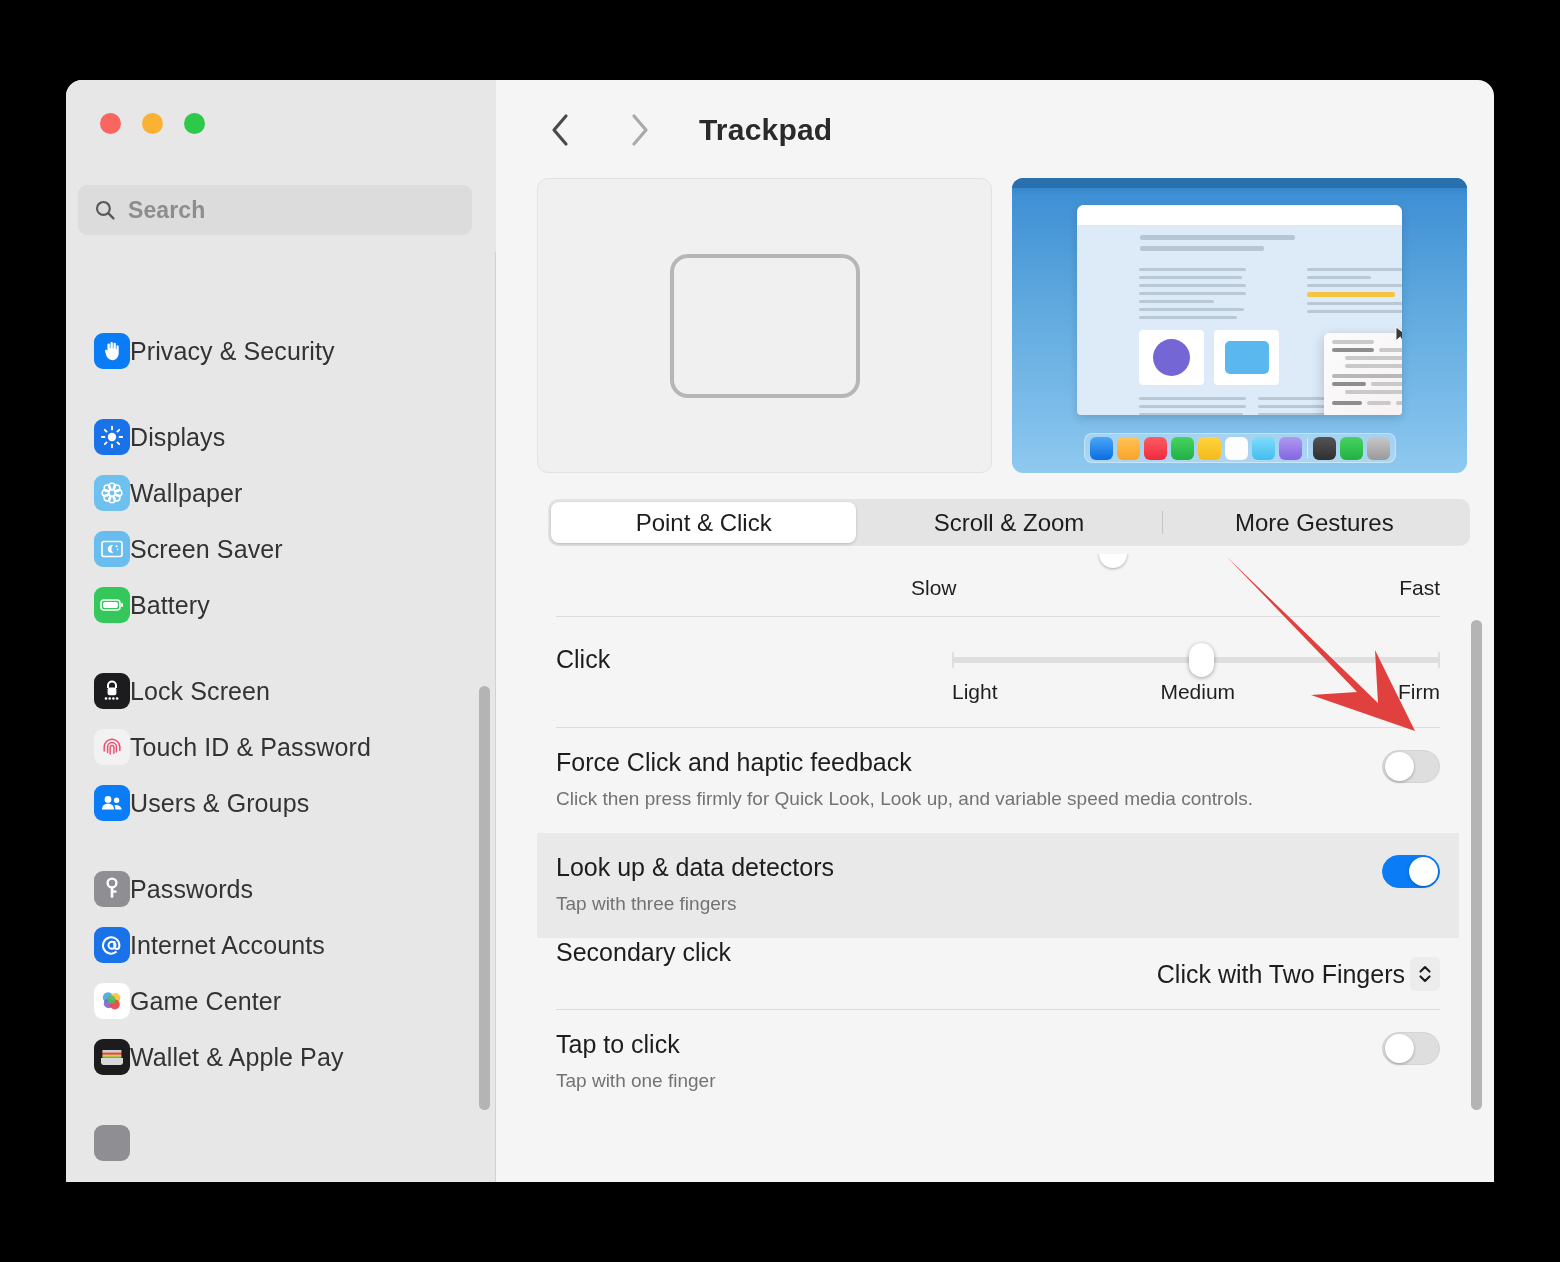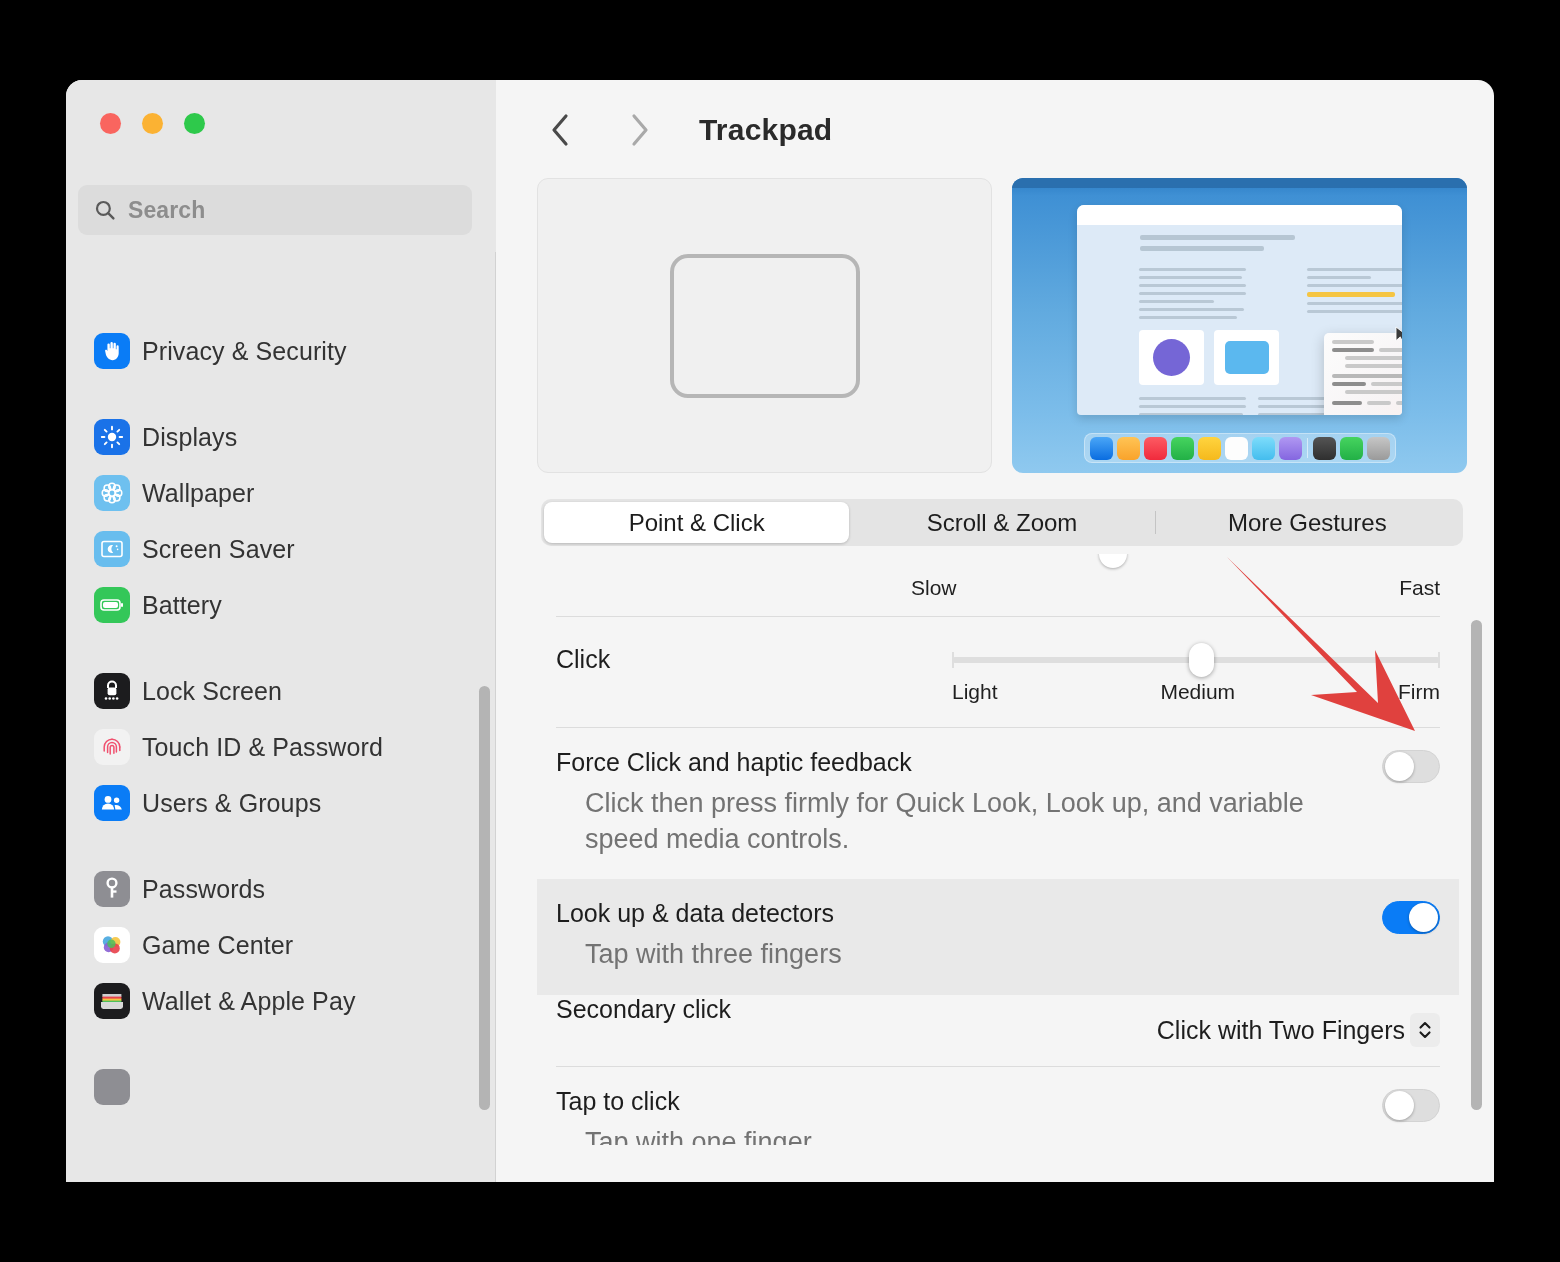--- a/index.html
+++ b/index.html
@@ -60,21 +60,21 @@
   .nav-scroll {
     position: absolute; left: 0; top: 0; width: 430px; height: 1102px;
     padding-top: 243px;
   }
   .nav-group { padding: 0 0 0 0; }
   .nav-sep { height: 30px; }
   .nav-item {
     display: flex; align-items: center;
     height: 56px;
     padding-left: 28px;
-    gap: 12px;
+    gap: 0;
   }
   .nav-icon {
     width: 36px; height: 36px; flex: 0 0 36px;
     border-radius: 9px;
     display: flex; align-items: center; justify-content: center;
     overflow: hidden;
   }
   .nav-label {
     font-size: 25px; color: #333333; letter-spacing: .1px;
     white-space: nowrap;
@@ -181,21 +181,21 @@
     bottom: 10px; height: 30px; padding: 3px 5px;
     background: rgba(255,255,255,.28);
     border: 1px solid rgba(255,255,255,.35);
     border-radius: 8px; display: flex; gap: 4px; align-items: center;
   }
   .dock-ic { width: 23px; height: 23px; border-radius: 6px; }
   .dock-sep { width: 1px; height: 20px; background: rgba(255,255,255,.55); margin: 0 1px; }
 
   
   .tabs {
-    position: absolute; left: 45px; top: 419px;
+    position: absolute; left: 52px; top: 419px;
     width: 922px; height: 47px;
     background: #e4e4e4; border-radius: 10px;
     display: flex; align-items: center; padding: 3px;
   }
   .tab {
     flex: 1 1 0; height: 41px;
     display: flex; align-items: center; justify-content: center;
     font-size: 24px; color: #1d1d1d; border-radius: 8px;
     position: relative;
   }
@@ -252,21 +252,21 @@
   .slider-ticks {
     display: flex; justify-content: space-between;
     margin-top: 17px; font-size: 21px; color: #1f1f1f;
   }
 
   .row-toggle {
     position: relative; min-height: 60px; padding: 20px 19px 22px 19px;
   }
   .row-toggle.shaded { background: #e9e9e9; }
   .r-title { font-size: 25px; color: #1d1d1d; }
-  .r-sub { font-size: 27px; color: #737373; margin-top: 9px; line-height: 1.32; max-width: 760px; margin-left: 29px; }
+  .r-sub { font-size: 19px; color: #737373; margin-top: 9px; line-height: 1.32; max-width: 760px; }
 
   .toggle {
     position: absolute; right: 19px; top: 22px;
     width: 58px; height: 33px; border-radius: 17px;
     background: #dedede; border: 1px solid #d3d3d3;
   }
   .toggle .tk {
     position: absolute; left: 2px; top: 1px;
     width: 29px; height: 29px; border-radius: 50%;
     background: #ffffff; box-shadow: 0 1px 3px rgba(0,0,0,.3);
@@ -434,20 +434,29 @@
           <span class="nav-icon" style="background:#8e8e93">
             <svg width="18" height="26" viewBox="0 0 18 26">
                   <circle cx="9" cy="7" r="4.4" fill="none" stroke="#fff" stroke-width="2.4"></circle>
                   <rect x="7.7" y="10.6" width="2.6" height="11" fill="#fff"></rect>
                   <rect x="9.9" y="14.4" width="3.6" height="2.3" fill="#fff"></rect>
                 </svg>
           </span>
           <span class="nav-label">Passwords</span>
         </div>
         <div class="nav-item">
+          <span class="nav-icon" style="background:#1a72e8">
+            <svg width="26" height="26" viewBox="0 0 26 26">
+                  <path d="M17.6 19.6a8.2 8.2 0 112.8-6.2c0 2.1-.9 3.6-2.6 3.6s-2.5-1.3-2.5-3.2V8.9" fill="none" stroke="#fff" stroke-width="2"></path>
+                  <circle cx="13" cy="13.2" r="3.5" fill="none" stroke="#fff" stroke-width="2"></circle>
+                </svg>
+          </span>
+          <span class="nav-label">Internet Accounts</span>
+        </div>
+        <div class="nav-item">
           <span class="nav-icon" style="background:#ffffff">
             <svg width="28" height="28" viewBox="0 0 28 28">
                   <circle cx="10" cy="10.5" r="5.2" fill="#4aa8e0" opacity=".92"></circle>
                   <circle cx="17.4" cy="11" r="5" fill="#f5c542" opacity=".92"></circle>
                   <circle cx="10.6" cy="16.4" r="4.8" fill="#8a62d4" opacity=".92"></circle>
                   <circle cx="16.8" cy="17.4" r="5" fill="#e8434d" opacity=".92"></circle>
                   <circle cx="13.4" cy="12.8" r="4.2" fill="#4cc05a" opacity=".85"></circle>
                 </svg>
           </span>
           <span class="nav-label">Game Center</span>

